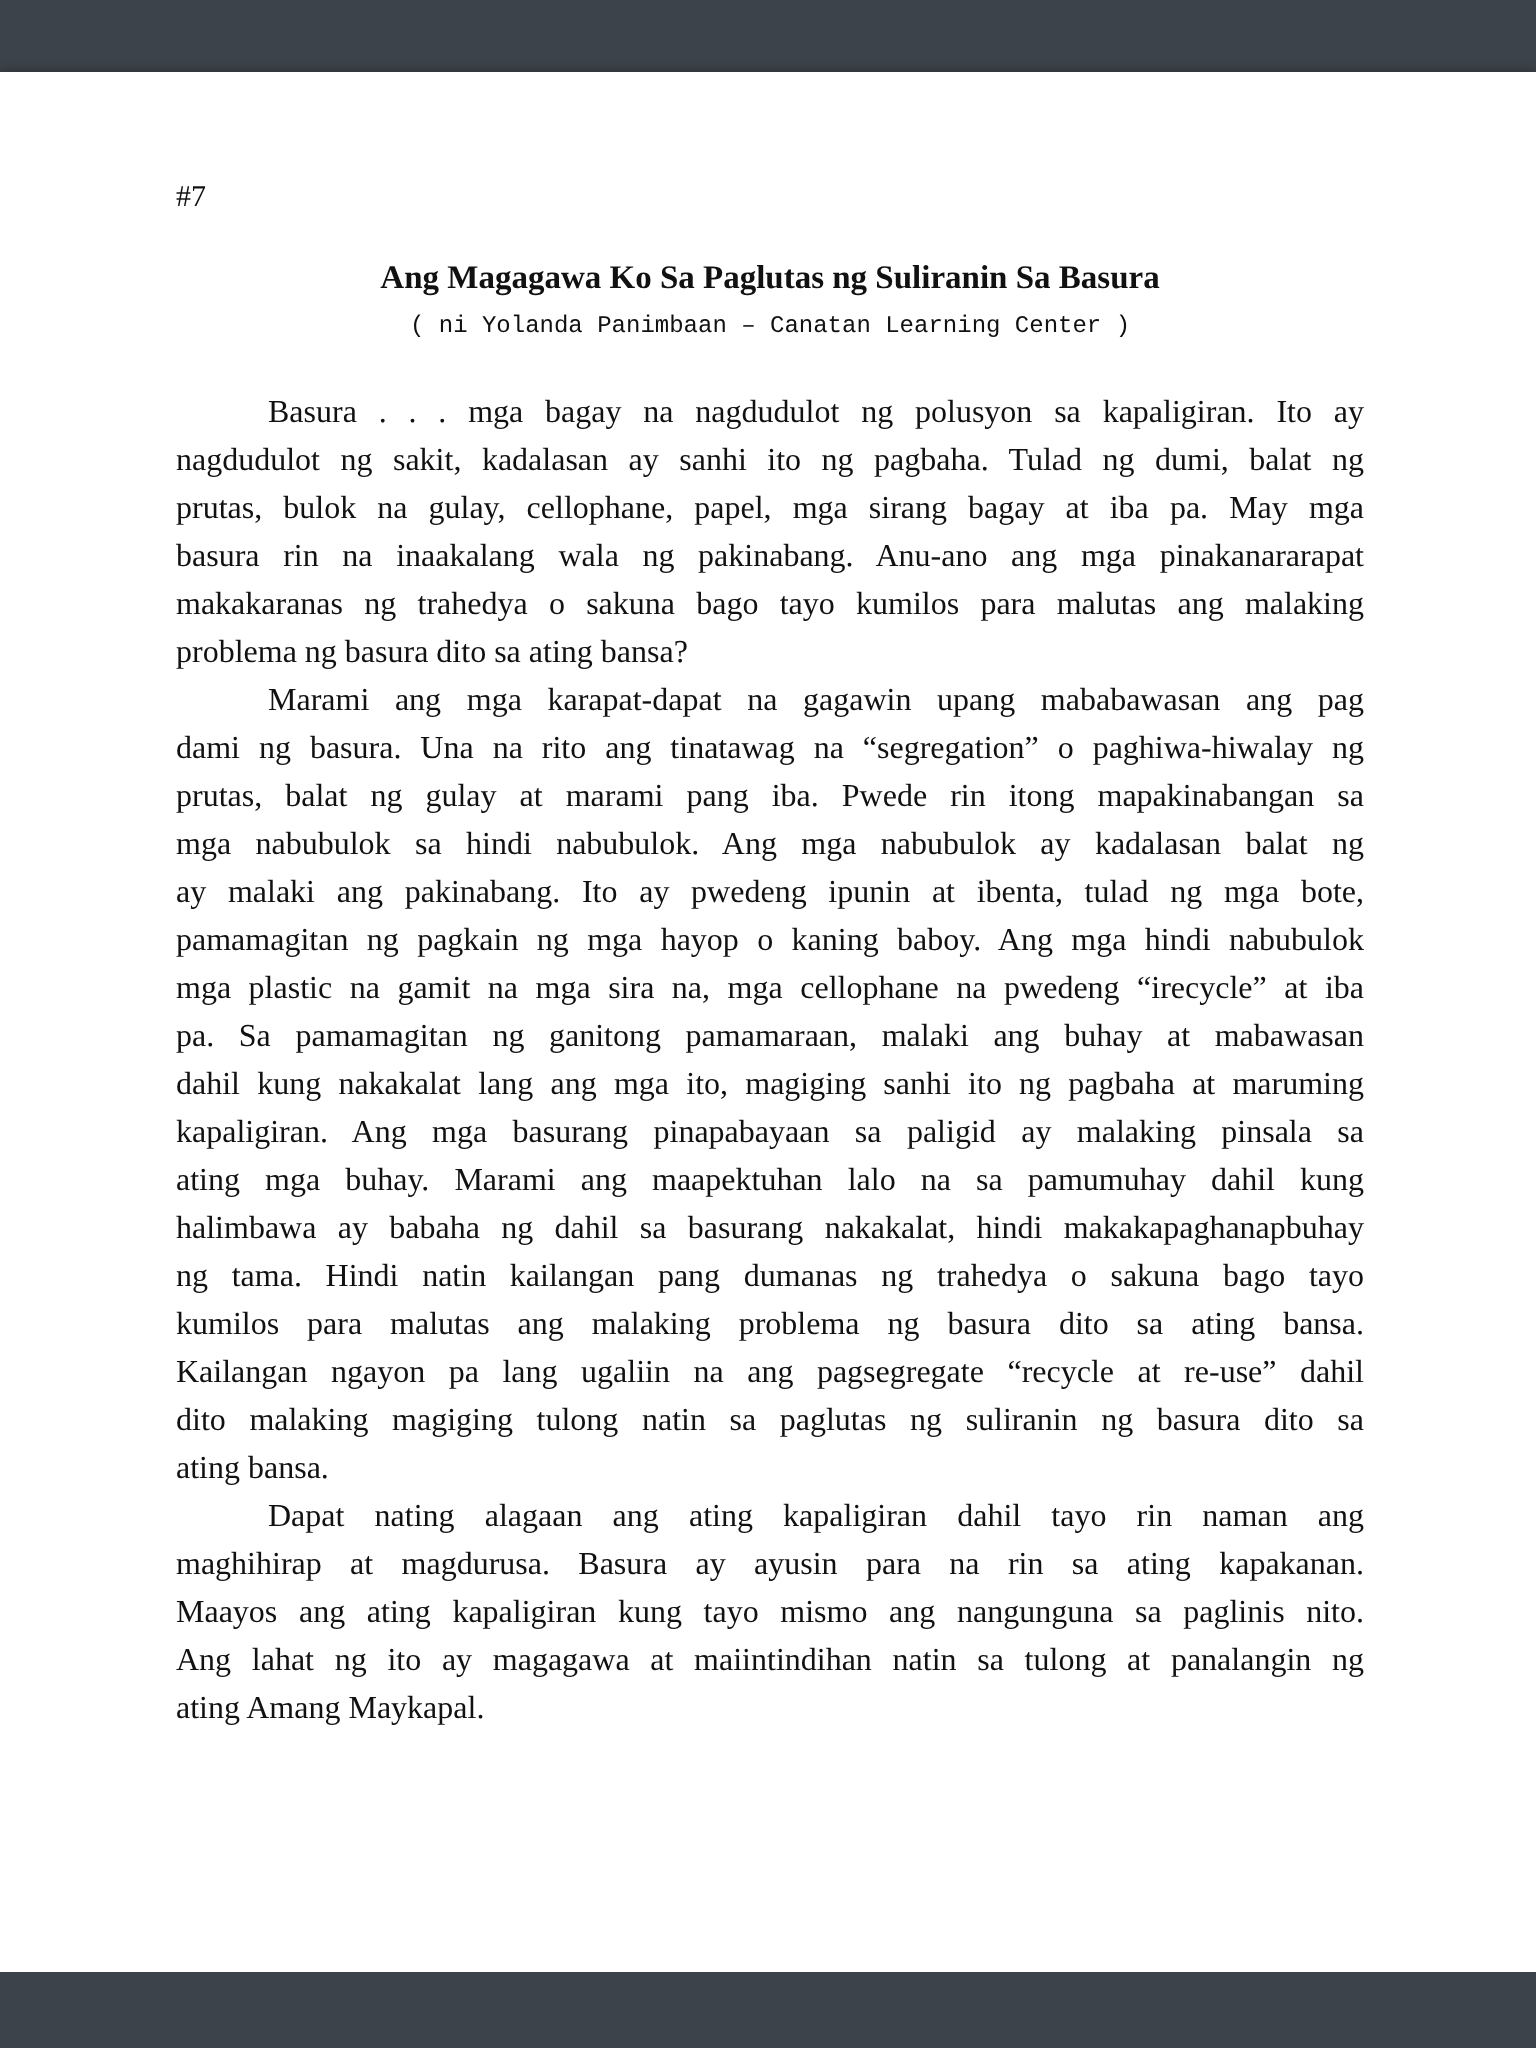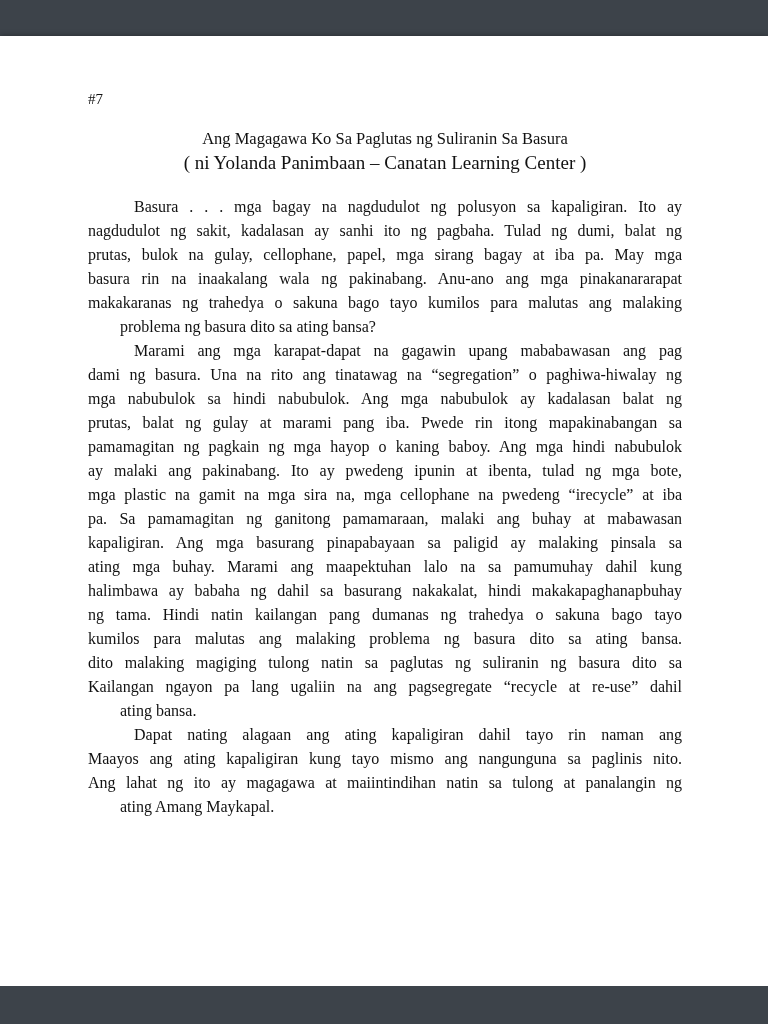--- a/index.html
+++ b/index.html
@@ -41,41 +41,42 @@
     line-height: 24px;
   }
   .doc-header {
     position: absolute;
     left: 88px;
     top: 91px;
     width: 594px;
     text-align: center;
   }
   .doc-title {
-    font-weight: normal;
+    font-weight: bold;
     font-size: 16.5px;
     line-height: 24px;
   }
   .doc-byline {
-    font-size: 19px;
+    font-size: 12px;
     line-height: 24px;
+    font-family: Liberation Mono, monospace;
   }
   .doc-body {
     position: absolute;
     left: 88px;
     top: 159px;
     width: 594px;
     font-size: 16px;
     line-height: 24px;
   }
   .line {
     text-align: justify;
     text-align-last: justify;
   }
-  .line.last { text-align-last: left; margin-left: 32px; }
+  .line.last { text-align-last: left; }
   .line.indent { text-indent: 46px; }
 </style>
 </head>
 <body>
 
 <div class="viewer-bar top"></div>
 
 <div class="page">
   <div class="page-label">#7</div>
 
@@ -86,34 +87,36 @@
 
   <div class="doc-body">
       <div class="line indent">Basura . . . mga bagay na nagdudulot ng polusyon sa kapaligiran. Ito ay</div>
       <div class="line">nagdudulot ng sakit, kadalasan ay sanhi ito ng pagbaha. Tulad ng dumi, balat ng</div>
       <div class="line">prutas, bulok na gulay, cellophane, papel, mga sirang bagay at iba pa. May mga</div>
       <div class="line">basura rin na inaakalang wala ng pakinabang. Anu-ano ang mga pinakanararapat</div>
       <div class="line">makakaranas ng trahedya o sakuna bago tayo kumilos para malutas ang malaking</div>
       <div class="line last">problema ng basura dito sa ating bansa?</div>
       <div class="line indent">Marami ang mga karapat-dapat na gagawin upang mababawasan ang pag</div>
       <div class="line">dami ng basura. Una na rito ang tinatawag na “segregation” o paghiwa-hiwalay ng</div>
+      <div class="line">prutas, balat ng gulay at marami pang iba. Pwede rin itong mapakinabangan sa</div>
       <div class="line">mga nabubulok sa hindi nabubulok. Ang mga nabubulok ay kadalasan balat ng</div>
-      <div class="line">prutas, balat ng gulay at marami pang iba. Pwede rin itong mapakinabangan sa</div>
+      <div class="line">ay malaki ang pakinabang. Ito ay pwedeng ipunin at ibenta, tulad ng mga bote,</div>
       <div class="line">pamamagitan ng pagkain ng mga hayop o kaning baboy. Ang mga hindi nabubulok</div>
-      <div class="line">ay malaki ang pakinabang. Ito ay pwedeng ipunin at ibenta, tulad ng mga bote,</div>
       <div class="line">mga plastic na gamit na mga sira na, mga cellophane na pwedeng “irecycle” at iba</div>
       <div class="line">pa. Sa pamamagitan ng ganitong pamamaraan, malaki ang buhay at mabawasan</div>
+      <div class="line">dahil kung nakakalat lang ang mga ito, magiging sanhi ito ng pagbaha at maruming</div>
       <div class="line">kapaligiran. Ang mga basurang pinapabayaan sa paligid ay malaking pinsala sa</div>
       <div class="line">ating mga buhay. Marami ang maapektuhan lalo na sa pamumuhay dahil kung</div>
       <div class="line">halimbawa ay babaha ng dahil sa basurang nakakalat, hindi makakapaghanapbuhay</div>
       <div class="line">ng tama. Hindi natin kailangan pang dumanas ng trahedya o sakuna bago tayo</div>
       <div class="line">kumilos para malutas ang malaking problema ng basura dito sa ating bansa.</div>
+      <div class="line">Kailangan ngayon pa lang ugaliin na ang pagsegregate “recycle at re-use” dahil</div>
       <div class="line">dito malaking magiging tulong natin sa paglutas ng suliranin ng basura dito sa</div>
-      <div class="line">Kailangan ngayon pa lang ugaliin na ang pagsegregate “recycle at re-use” dahil</div>
       <div class="line last">ating bansa.</div>
       <div class="line indent">Dapat nating alagaan ang ating kapaligiran dahil tayo rin naman ang</div>
+      <div class="line">maghihirap at magdurusa. Basura ay ayusin para na rin sa ating kapakanan.</div>
       <div class="line">Maayos ang ating kapaligiran kung tayo mismo ang nangunguna sa paglinis nito.</div>
       <div class="line">Ang lahat ng ito ay magagawa at maiintindihan natin sa tulong at panalangin ng</div>
       <div class="line last">ating Amang Maykapal.</div>
     </div>
 </div>
 
 <div class="viewer-bar bottom"></div>
 
 </body></html>

